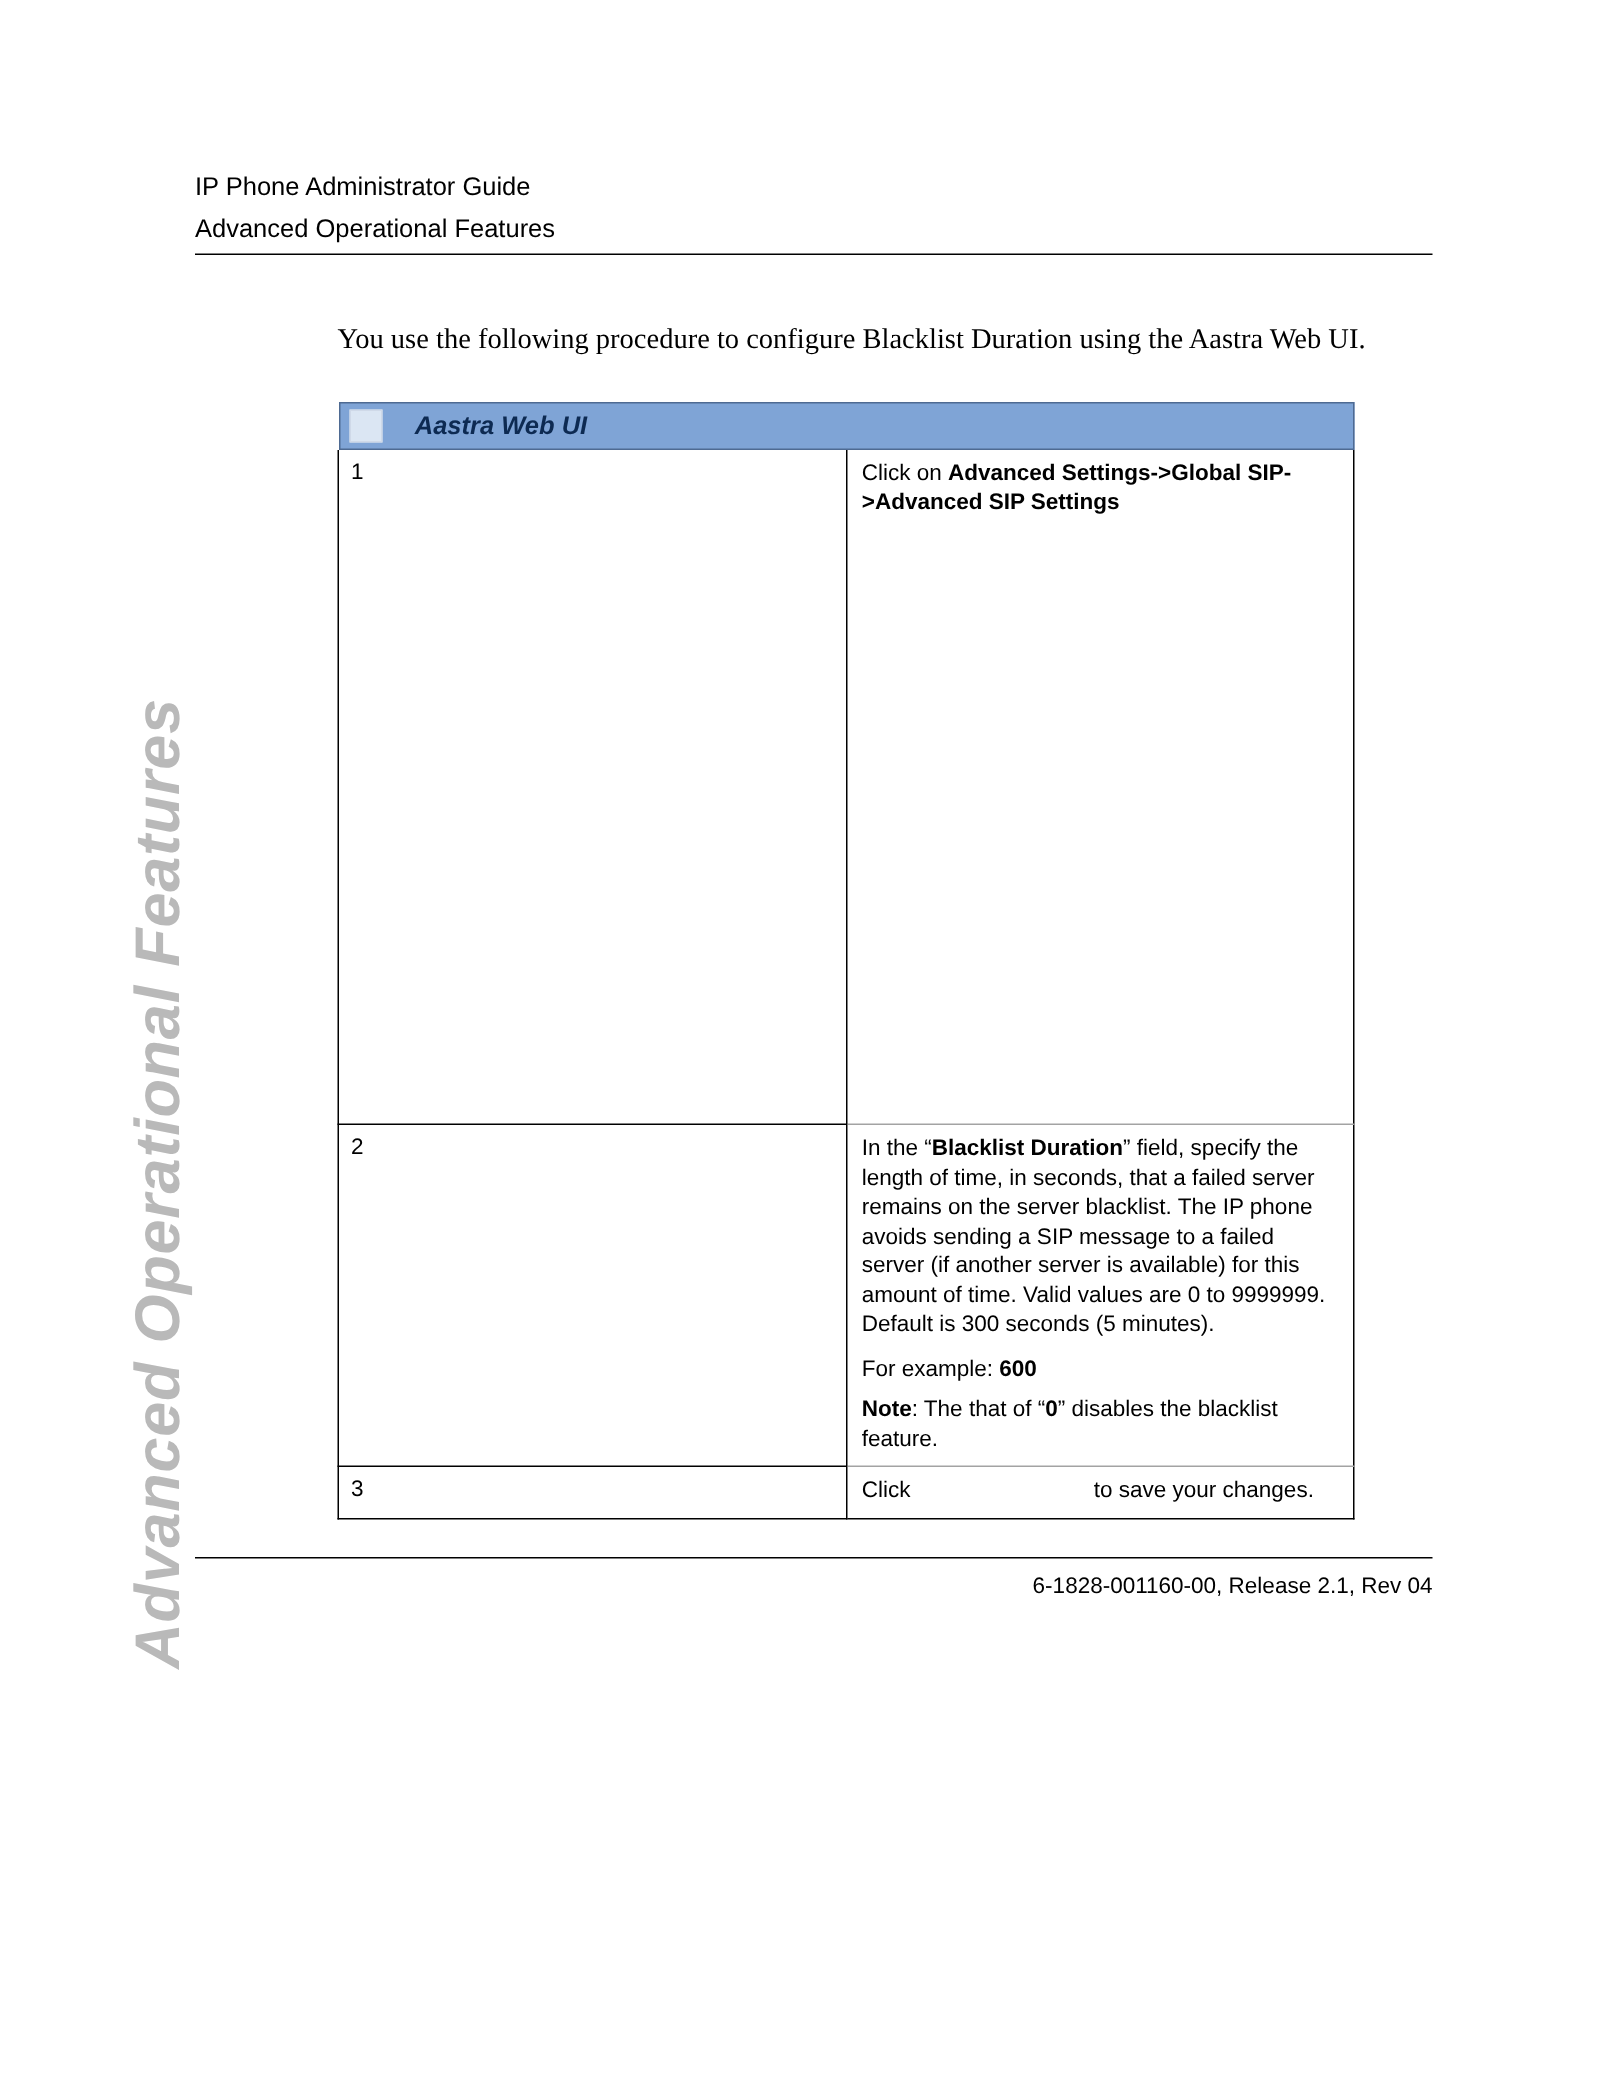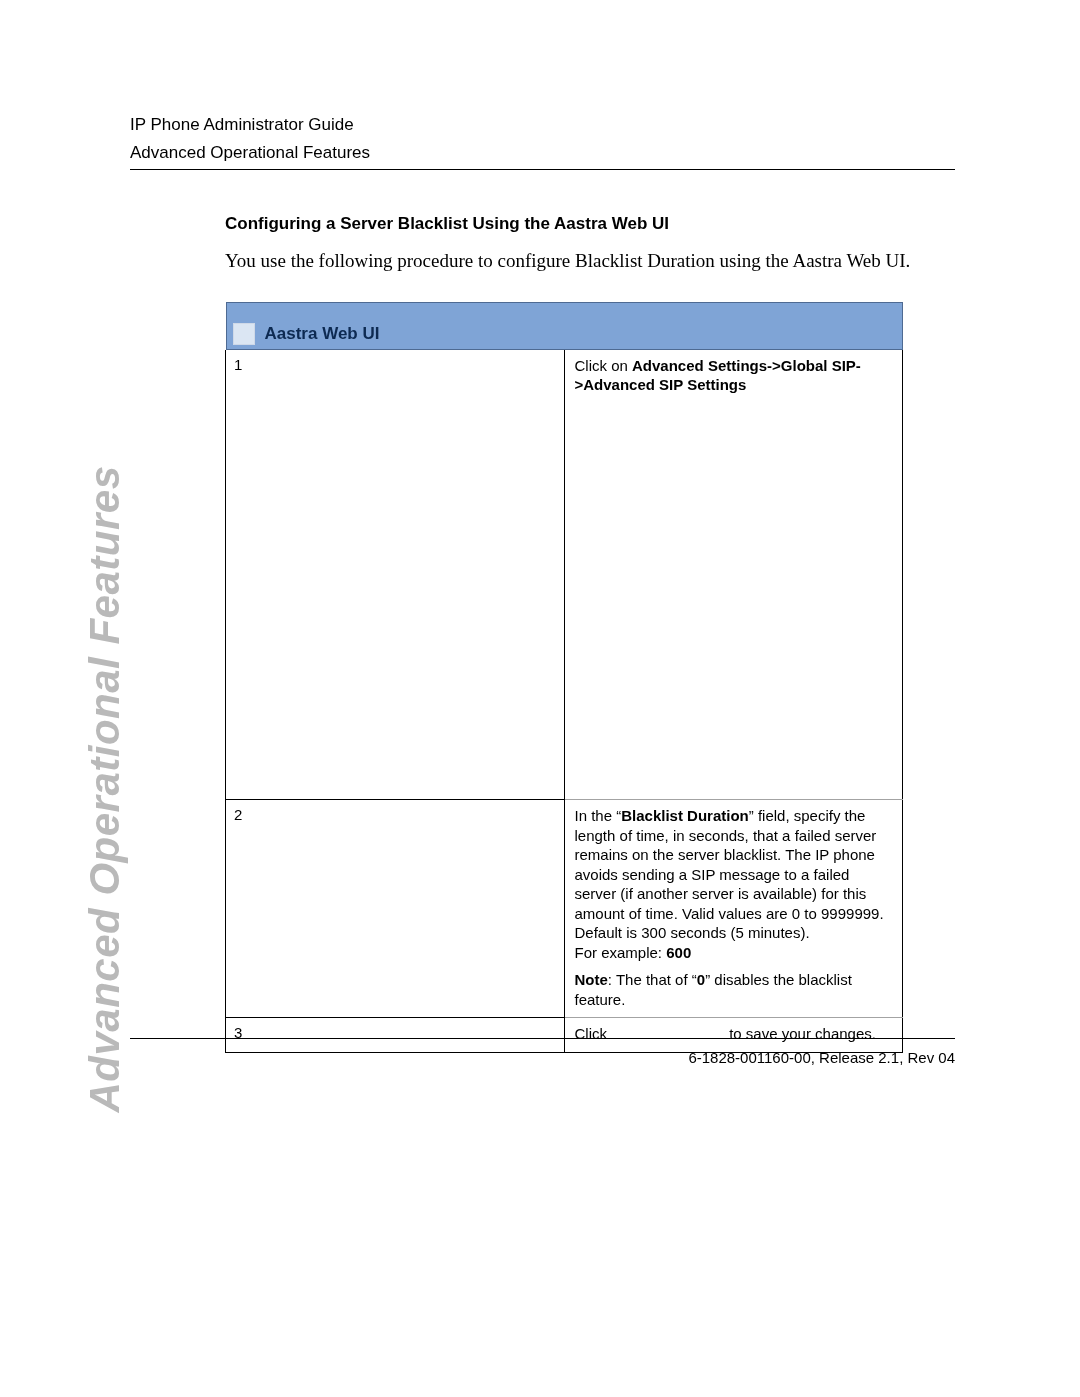--- a/index.html
+++ b/index.html
@@ -67,24 +67,25 @@
   .proc-table td, .proc-table th {
     vertical-align: top;
     font-size: 15px;
   }
   .banner-row td {
     padding: 0;
   }
   .banner {
     border: 1px double #4e6a92;
     background: #7fa4d6;
-    padding: 20px 8px 4px 6px;
+    padding: 4px 8px 4px 6px;
     display: flex;
     align-items: center;
-    gap: 10px;
+    gap: 22px;
+    font-style: italic;
   }
   .banner .sq {
     width: 22px;
     height: 22px;
     background: #dbe6f3;
     border: 1px solid #cfd9e8;
     flex-shrink: 0;
   }
   .banner-title {
     font-weight: bold;
@@ -105,21 +106,21 @@
     line-height: 1.3;
   }
   .proc-table tr.last .num-col,
   .proc-table tr.last .body-col {
     border-bottom: 1.5px solid #000;
   }
   .row1-body {
     height: 450px;
   }
   .bold { font-weight: bold; }
-  .example { }
+  .example { margin-top: 10px; }
   .note { margin-top: 8px; }
   .gap-word {
     display: inline-block;
     width: 118px;
   }
   .footer {
     position: absolute;
     left: 130px;
     top: 1038px;
     width: 825px;
@@ -134,21 +135,20 @@
 <body>
 
 <div class="side-text">Advanced Operational Features</div>
 
 <div class="page">
   <div class="header">IP Phone Administrator Guide</div>
   <div class="header-line2">Advanced Operational Features</div>
   <hr class="hr">
 
   <div class="content">
-    <div class="section-heading">Configuring a Server Blacklist Using the Aastra Web UI</div>
     <div class="intro">You use the following procedure to configure Blacklist Duration using the Aastra Web UI.</div>
 
     <table class="proc-table">
       <tbody>
           <tr class="banner-row">
         <td colspan="2">
           <div class="banner">
             <div class="sq"></div>
             <div class="banner-title">Aastra Web UI</div>
           </div>

